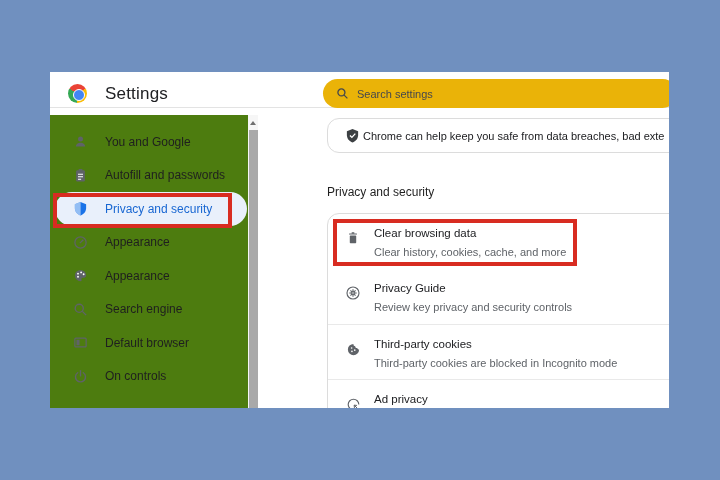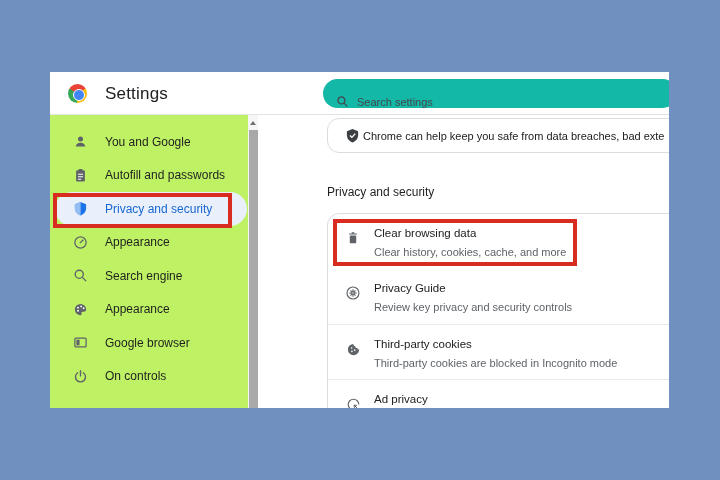--- a/index.html
+++ b/index.html
@@ -21,44 +21,44 @@
   .stage{position:absolute;inset:0;}
 
   
   .window{
     position:absolute;left:50px;top:72px;width:619px;height:336px;
     background:#ffffff;overflow:hidden;
   }
 
   
   .header{
-    position:absolute;left:0;top:0;width:100%;height:43px;
+    position:absolute;left:0;top:0;width:100%;height:36px;
     background:#fff;border-bottom:1px solid var(--divider);
   }
   .chrome-logo{
     position:absolute;left:18px;top:12px;width:19px;height:19px;border-radius:50%;
     background:conic-gradient(from 60deg,#fbbc04 0 120deg,#34a853 120deg 240deg,#ea4335 240deg 360deg);
   }
   .chrome-logo::before{
     content:"";position:absolute;left:4.5px;top:4.5px;width:10px;height:10px;
     border-radius:50%;background:#4285f4;border:1.8px solid #fff;
   }
   .app-title{
     position:absolute;left:55px;top:0;height:43px;line-height:43px;
     font-size:17px;font-weight:500;color:#202124;letter-spacing:.2px;
   }
   .search-pill{
     position:absolute;left:273px;top:7px;right:-8px;height:29px;
-    background:#14b8a6;border-radius:15px;display:flex;align-items:flex-end;
+    background:#eab308;border-radius:15px;display:flex;align-items:center;
   }
   .search-pill .mag{margin-left:13px;flex:0 0 auto;display:flex;}
   .search-pill .ph{margin-left:8px;font-size:11px;color:#45474d;white-space:nowrap;}
 
   
-  .sidebar{position:absolute;left:0;top:43px;width:208px;bottom:0;background:#bef264;padding-top:10px;}
+  .sidebar{position:absolute;left:0;top:43px;width:208px;bottom:0;background:#4d7c0f;padding-top:10px;}
   .side-item{
     height:33.5px;display:flex;align-items:center;
     padding-left:22px;cursor:pointer;
   }
   .side-item .ic{width:16px;height:16px;flex:0 0 auto;display:flex;align-items:center;justify-content:center;}
   .side-item .lbl{margin-left:17px;font-size:12px;font-weight:500;color:#1f1f1f;white-space:nowrap;}
   .side-item.selected{
     background:var(--selected-bg);border-radius:17px;
     margin-left:5px;margin-right:11px;padding-left:17px;
   }
@@ -174,49 +174,49 @@
           <svg width="15" height="15" viewBox="0 0 24 24" fill="none" stroke="#5f6368" stroke-width="2">
             <circle cx="12" cy="12" r="9"></circle>
               <line x1="11" y1="13" x2="16.5" y2="7.5" stroke-width="2.2"></line>
           </svg>
         </span>
         <span class="lbl">Appearance</span>
       </div>
 
       <div class="side-item">
         <span class="ic">
-          <svg width="15" height="15" viewBox="0 0 24 24" fill="none" stroke="#5f6368" stroke-width="2.2">
-            <circle cx="10" cy="10" r="6.5"></circle>
-              <line x1="15" y1="15" x2="21" y2="21"></line>
-          </svg>
-        </span>
-        <span class="lbl">Search engine</span>
-      </div>
-
-      <div class="side-item">
-        <span class="ic">
           <svg width="15" height="15" viewBox="0 0 24 24">
             <path d="M12 3 a9 9 0 1 0 0 18 c1.5 0 2.2-1 1.6-2.2 c-.8-1.6.2-3.3 2-3.3 h2.2 c1.8 0 3.2-1.4 3.2-3.5 A9 9 0 0 0 12 3 Z" fill="#5f6368"></path>
             <circle cx="8" cy="9" r="1.5" fill="#fff"></circle>
               <circle cx="13" cy="7" r="1.5" fill="#fff"></circle>
             <circle cx="17" cy="10" r="1.5" fill="#fff"></circle>
               <circle cx="8" cy="14" r="1.5" fill="#fff"></circle>
           </svg>
         </span>
         <span class="lbl">Appearance</span>
       </div>
 
       <div class="side-item">
         <span class="ic">
+          <svg width="15" height="15" viewBox="0 0 24 24" fill="none" stroke="#5f6368" stroke-width="2.2">
+            <circle cx="10" cy="10" r="6.5"></circle>
+              <line x1="15" y1="15" x2="21" y2="21"></line>
+          </svg>
+        </span>
+        <span class="lbl">Search engine</span>
+      </div>
+
+      <div class="side-item">
+        <span class="ic">
           <svg width="15" height="15" viewBox="0 0 24 24" fill="none" stroke="#5f6368" stroke-width="2">
             <rect x="3" y="5" width="18" height="14" rx="1.5"></rect>
             <rect x="5.5" y="7.5" width="5" height="9" fill="#5f6368" stroke="none"></rect>
           </svg>
         </span>
-        <span class="lbl">Google browser</span>
+        <span class="lbl">Default browser</span>
       </div>
 
       <div class="side-item">
         <span class="ic">
           <svg width="15" height="15" viewBox="0 0 24 24" fill="none" stroke="#5f6368" stroke-width="2.2" stroke-linecap="round">
             <path d="M7.5 6 A8 8 0 1 0 16.5 6"></path>
               <line x1="12" y1="2.5" x2="12" y2="11"></line>
           </svg>
         </span>
         <span class="lbl">On controls</span>

